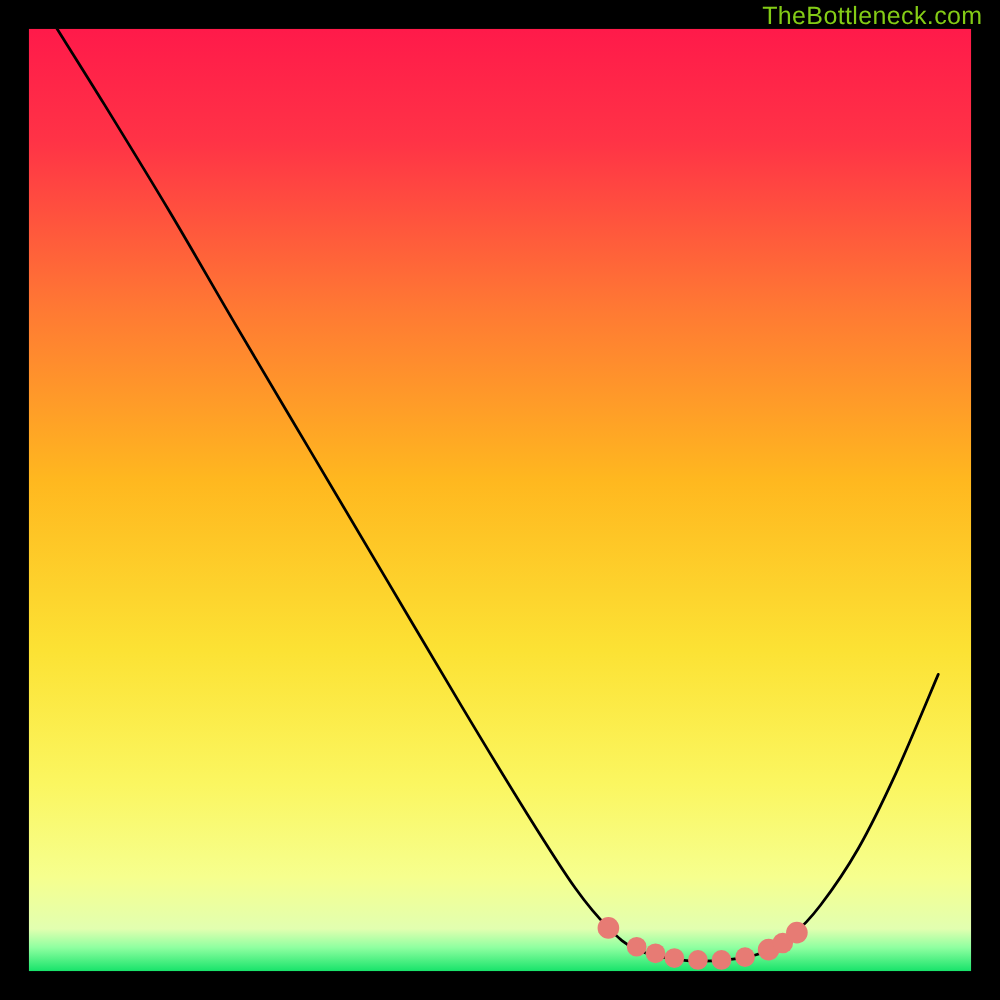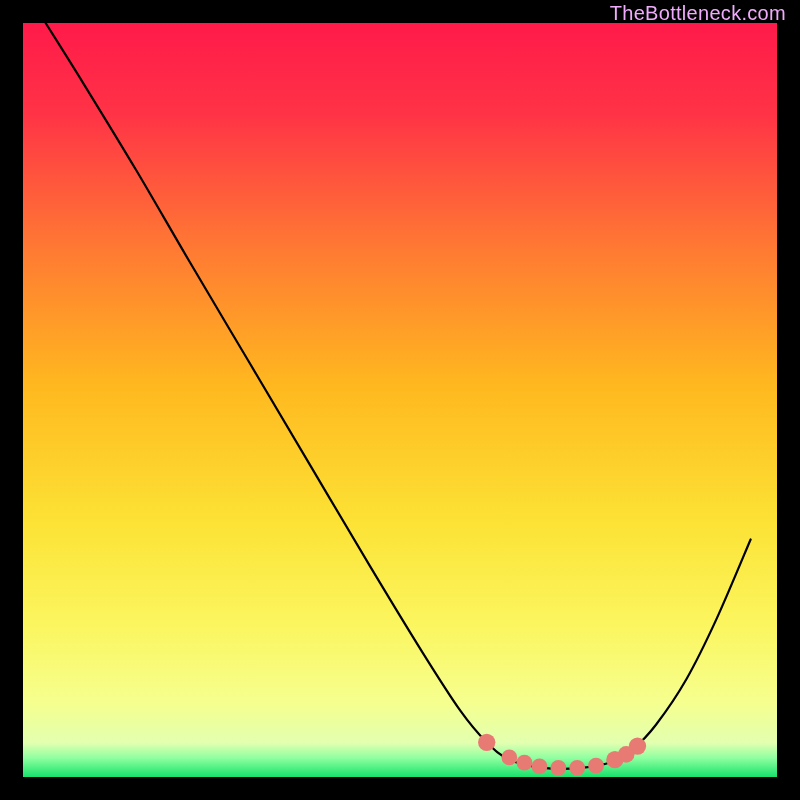--- a/index.html
+++ b/index.html
@@ -1,17 +1,17 @@
 <!DOCTYPE html>
 <html><head>
 <meta charset="utf-8">
 <style>
   * { margin: 0; padding: 0; box-sizing: border-box; }
   body { background: #000; width: 800px; height: 800px; position: relative; font-family: Arial, sans-serif; }
-  .watermark { position: absolute; top: 2px; right: 14px; color: #f0abfc; font-size: 20px; font-weight: 500; letter-spacing: 0.3px; z-index: 10; }
+  .watermark { position: absolute; top: 2px; right: 14px; color: #84cc16; font-size: 20px; font-weight: 500; letter-spacing: 0.3px; z-index: 10; }
   .frame { position: absolute; top: 23px; left: 23px; width: 754px; height: 754px; background: #000; }
   .plot { width: 100%; height: 100%; display: block; }
 </style>
 </head>
 <body>
 
 <div class="watermark">TheBottleneck.com</div>
 
 <div class="frame">
   <svg class="plot" viewBox="0 0 754 754" preserveAspectRatio="none">

